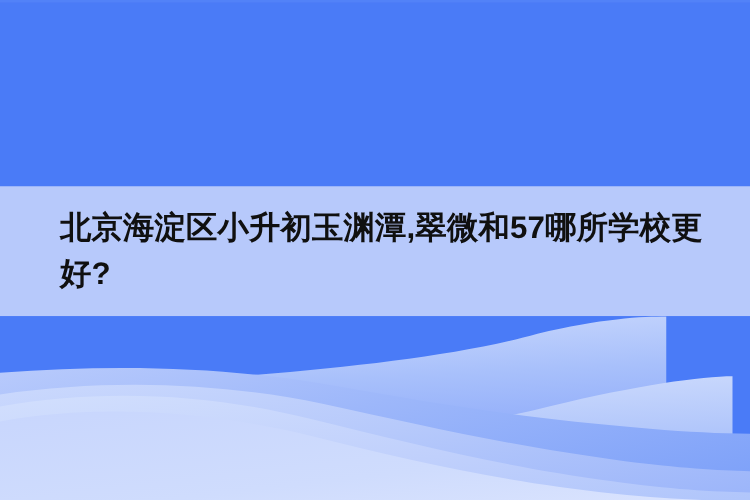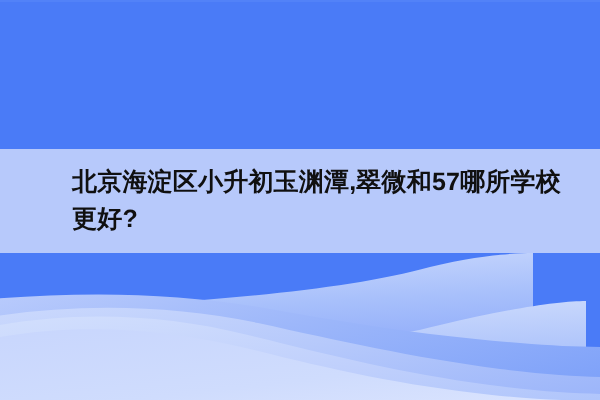--- a/index.html
+++ b/index.html
@@ -27,21 +27,21 @@
   #title-band {
     position: absolute;
     left: 0; top: 149px;
     width: 600px;
     height: 104px;
     background: #b7c9fb;
     display: flex;
     align-items: center;
   }
   #title-text {
-    padding-left: 72px;
+    padding-left: 48px;
     padding-right: 28px;
     color: #101010;
     font-weight: 700;
     font-size: 25px;
     line-height: 37px;
     letter-spacing: 0.2px;
     white-space: pre-line;
     text-rendering: geometricPrecision;
   }
   

